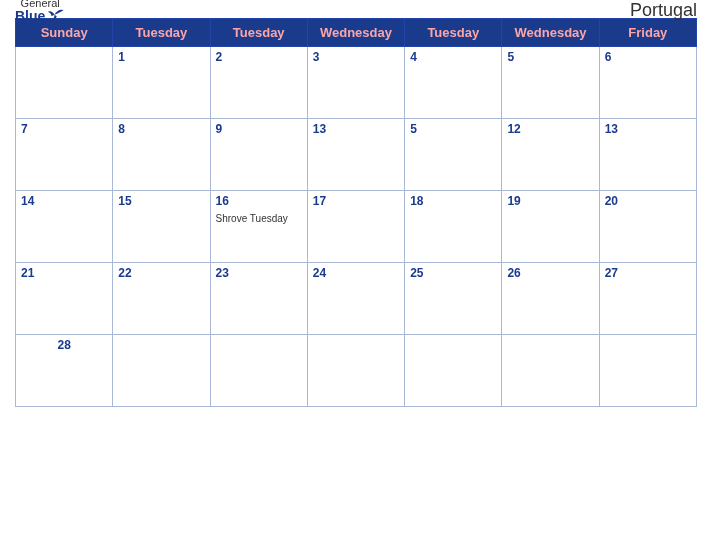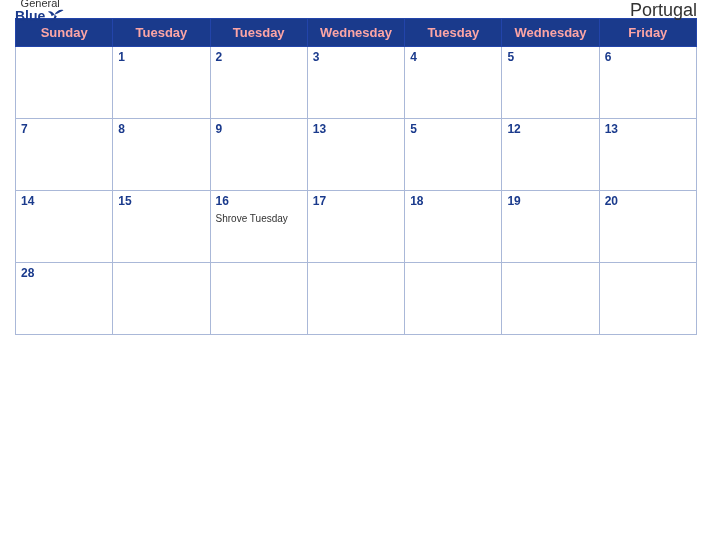--- a/index.html
+++ b/index.html
@@ -94,20 +94,21 @@
     .event-text {
       font-size: 10px;
       color: #333;
       margin-top: 14px;
     }
     tr.week-row td {
       height: 72px;
     }
     tr.last-row td {
       height: 72px;
+      text-align: center;
     }
   </style>
 </head>
 <body>
 
 <div class="calendar-container">
   <div class="header">
     <div class="logo">
       <span class="logo-text-general">General</span>
       <span class="logo-text-blue">
@@ -192,20 +193,43 @@
           <td>
             <span class="day-num">18</span>
           </td>
           <td>
             <span class="day-num">19</span>
           </td>
           <td>
             <span class="day-num">20</span>
           </td>
         </tr>
+        <tr class="week-row">
+          <td>
+            <span class="day-num">21</span>
+          </td>
+          <td>
+            <span class="day-num">22</span>
+          </td>
+          <td>
+            <span class="day-num">23</span>
+          </td>
+          <td>
+            <span class="day-num">24</span>
+          </td>
+          <td>
+            <span class="day-num">25</span>
+          </td>
+          <td>
+            <span class="day-num">26</span>
+          </td>
+          <td>
+            <span class="day-num">27</span>
+          </td>
+        </tr>
         <tr class="last-row">
           <td>
             <span class="day-num">28</span>
           </td>
           <td></td>
           <td></td>
           <td></td>
           <td></td>
           <td></td>
           <td></td>

